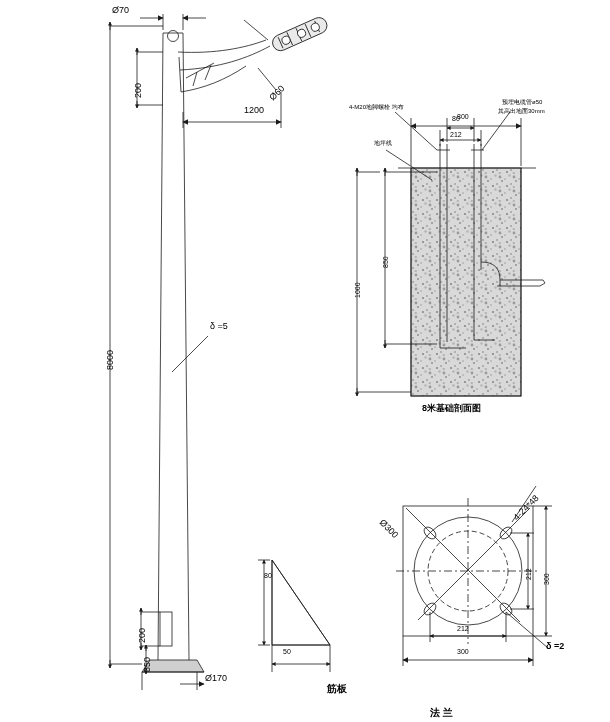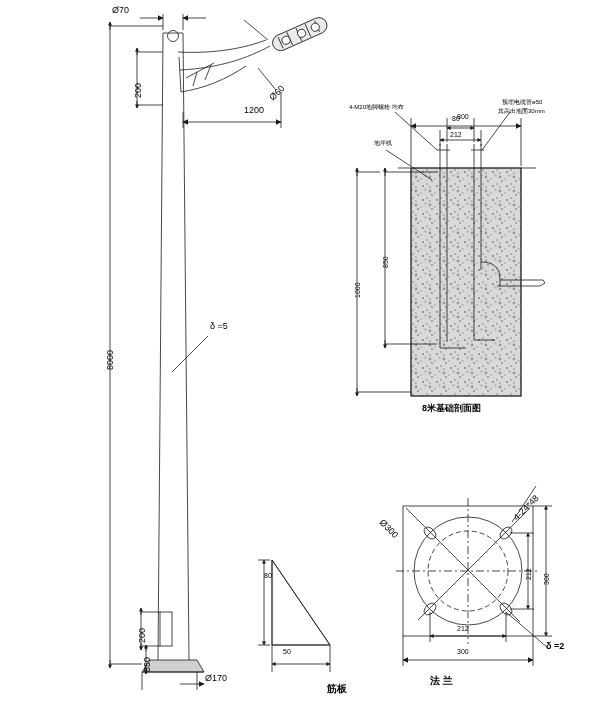--- a/index.html
+++ b/index.html
@@ -237,19 +237,19 @@
 <div class="lbl rot sm" style="left:354px;top:298px;">1000</div>
 <div class="lbl bold" style="left:422px;top:404px;font-size:9px;">8米基础剖面图</div>
 
 <div class="lbl rot45" style="left:512px;top:516px;">4-24*48</div>
 <div class="lbl rot45p" style="left:384px;top:518px;">Ø300</div>
 <div class="lbl rot sm" style="left:525px;top:580px;">212</div>
 <div class="lbl rot sm" style="left:543px;top:585px;">300</div>
 <div class="lbl sm" style="left:457px;top:625px;">212</div>
 <div class="lbl sm" style="left:457px;top:648px;">300</div>
 <div class="lbl bold" style="left:546px;top:642px;font-size:9px;">δ =2</div>
-<div class="lbl bold" style="left:430px;top:676px;">法 兰</div>
+<div class="lbl bold" style="left:430px;top:708px;">法 兰</div>
 
 <div class="lbl sm" style="left:264px;top:572px;">80</div>
 <div class="lbl sm" style="left:283px;top:648px;">50</div>
 <div class="lbl bold" style="left:283px;top:684px;padding-left:44px;">筋板</div>
 
 </div>
 
 </body></html>

